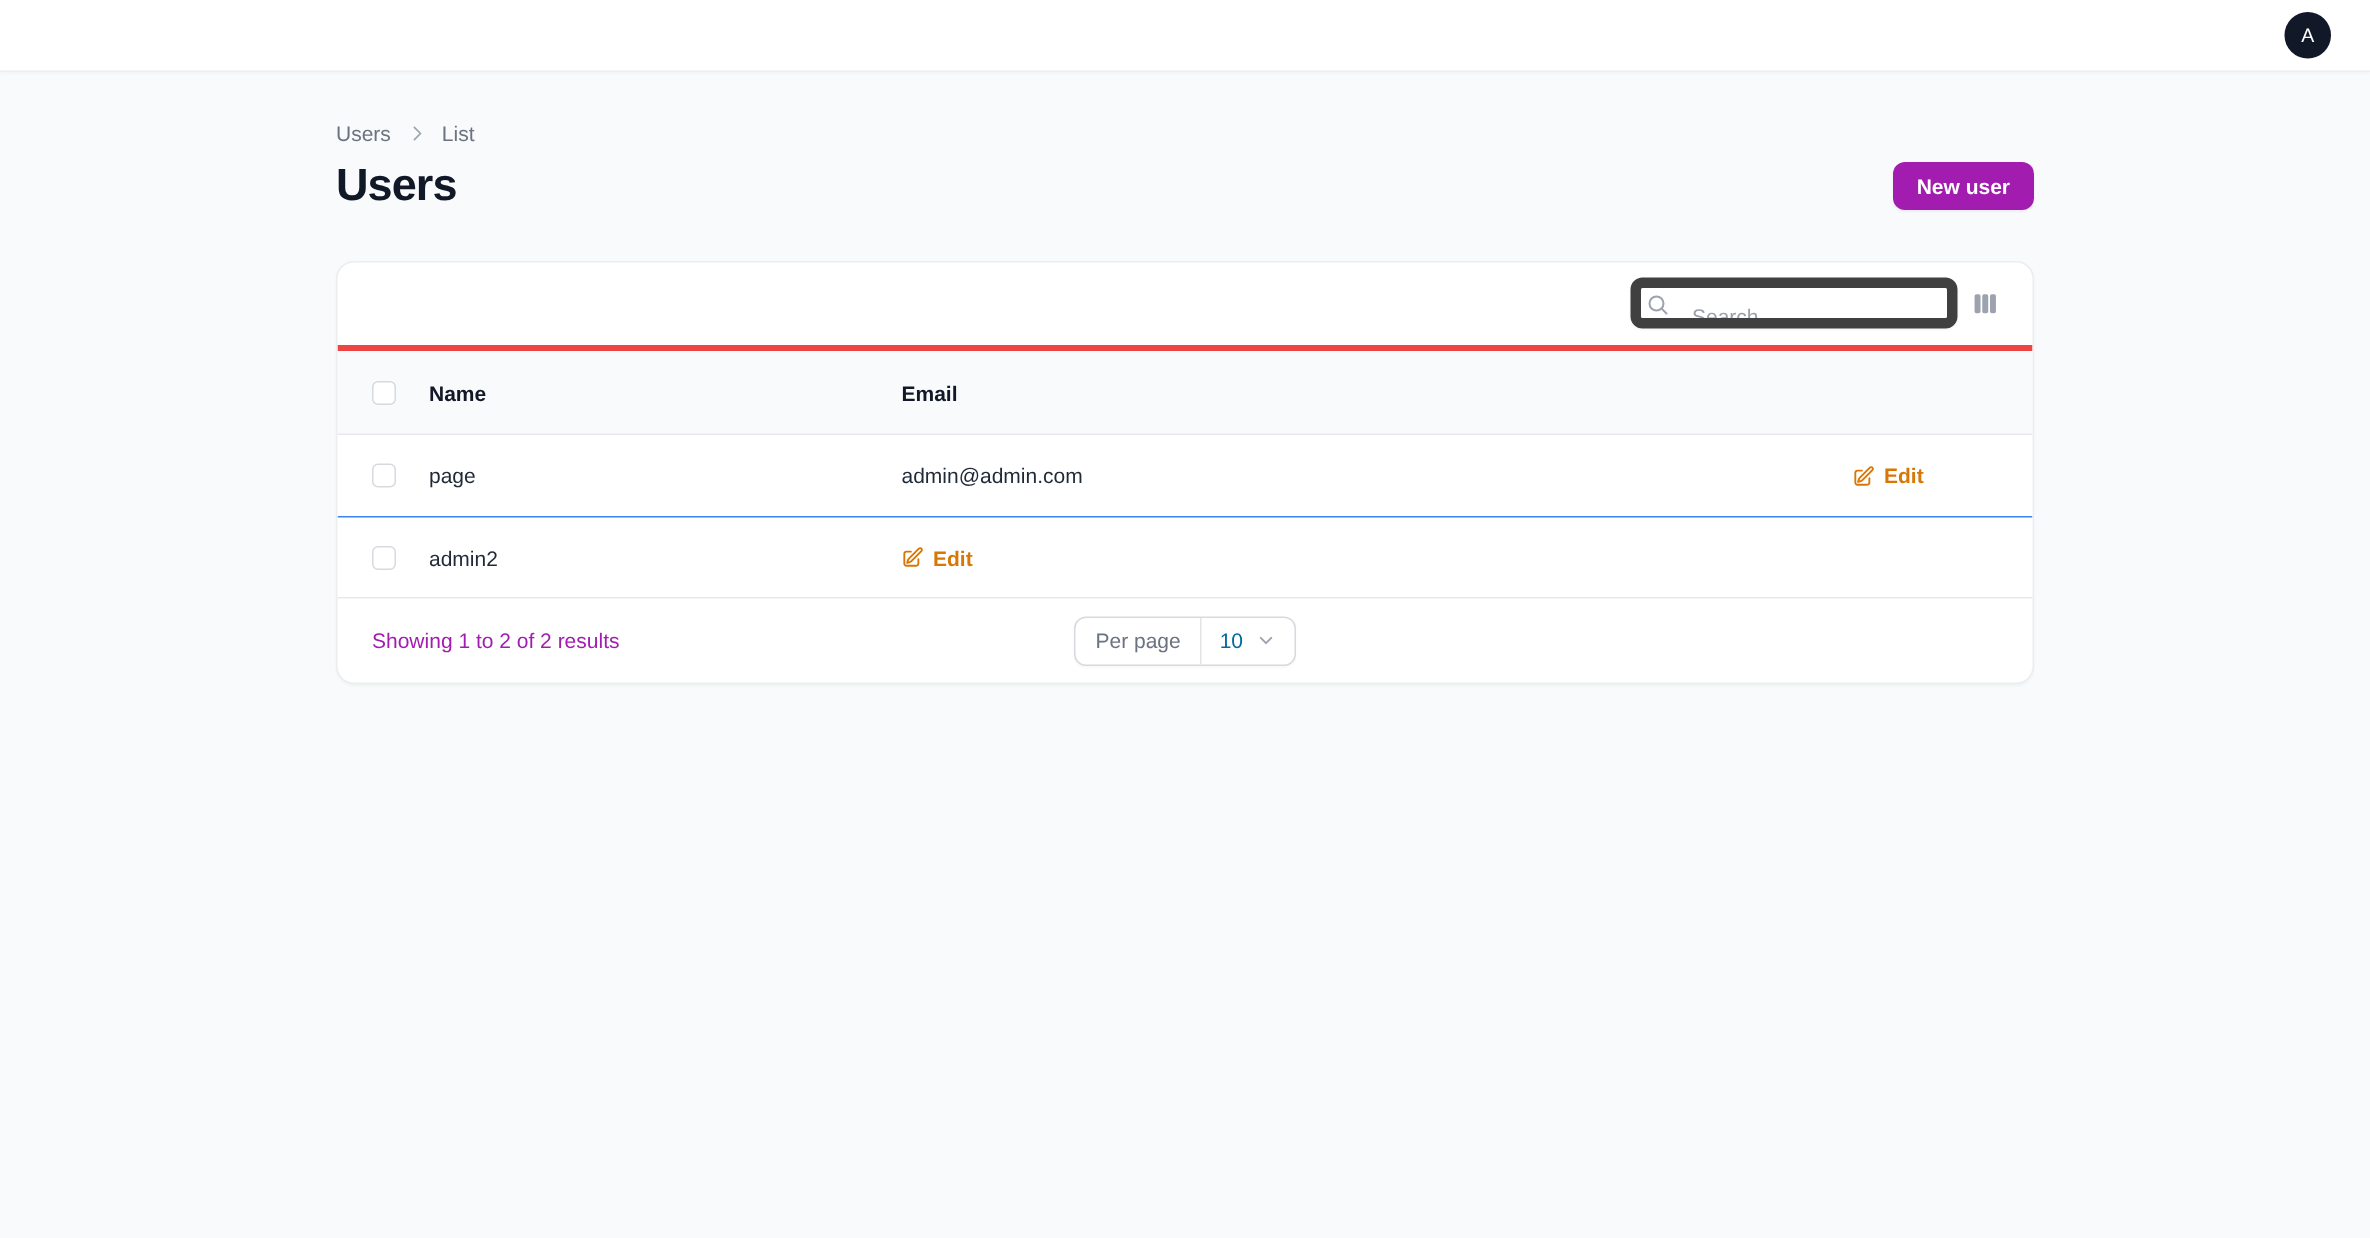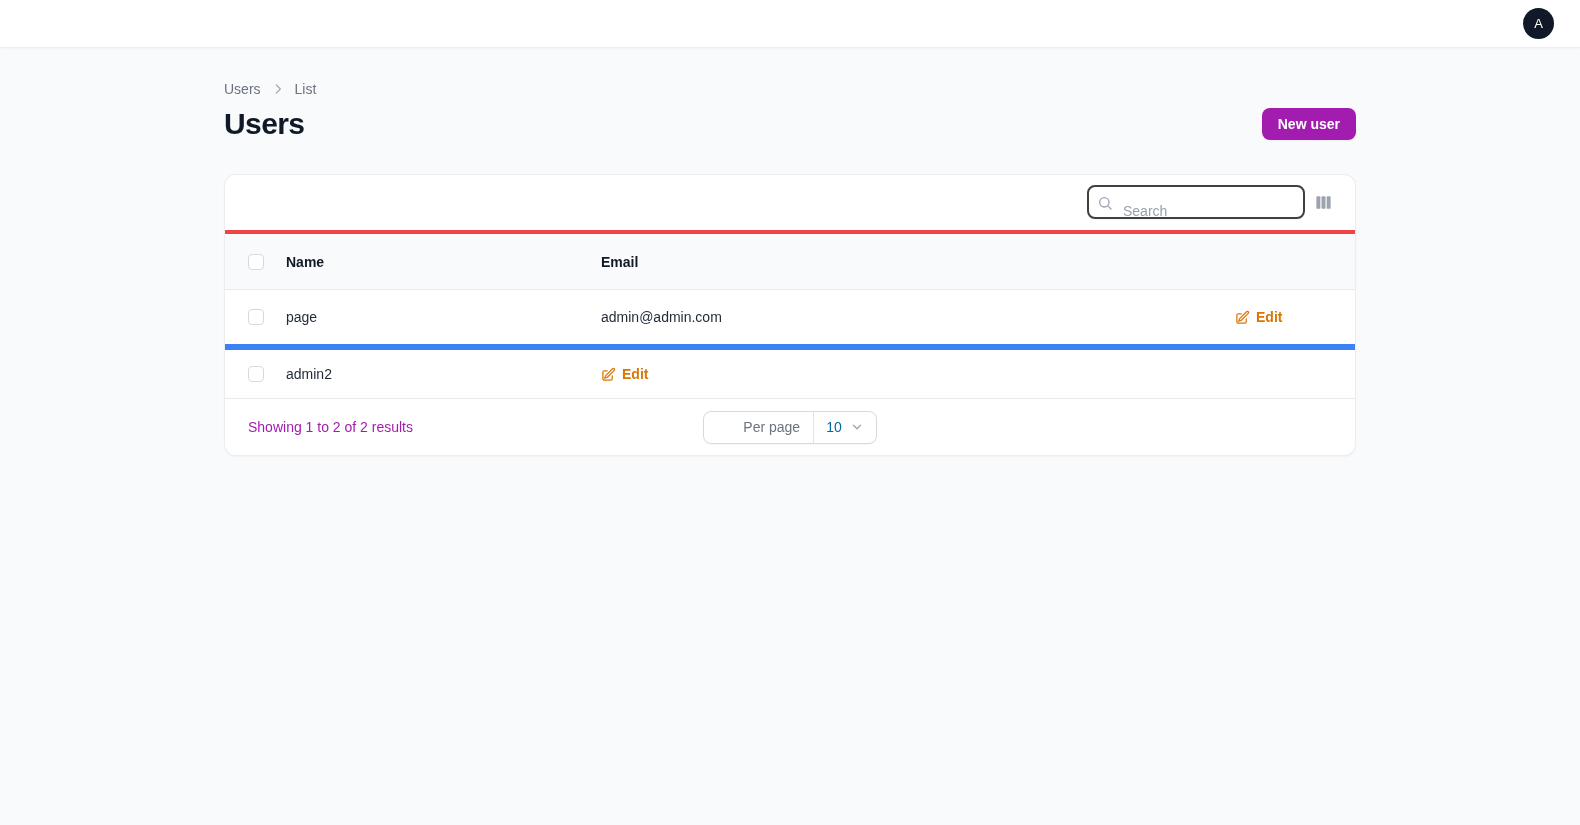--- a/index.html
+++ b/index.html
@@ -80,21 +80,21 @@
     display: flex; align-items: center; justify-content: flex-end;
     padding: 0 14px;
   }
   .search-wrap { position: relative; width: 218px; }
   .search-wrap .search-icon {
     position: absolute; left: 10px; top: 50%; transform: translateY(-50%);
     display: flex; color: #9ca3af;
   }
   .search-input {
     width: 100%; height: 34px;
-    border: 2px solid #404040;
+    border: 7px solid #404040;
     border-radius: 8px;
     padding: 18px 10px 0 34px;
     font-family: inherit;
     font-size: 14px;
     color: #ef4444;
     background: #ffffff;
     box-shadow: 0 1px 2px rgba(0,0,0,0.04);
     outline: none;
   }
   .search-input::placeholder { color: #9aa1ac; }
@@ -119,21 +119,21 @@
     font-weight: 600;
     font-size: 14px;
     color: #111827;
   }
   .tbl-data {
     height: 54px;
     font-size: 14px;
     color: #1f2937;
     background: #ffffff;
   }
-  .tbl-data + .tbl-data { border-top: 6px solid #3b82f6; }
+  .tbl-data + .tbl-data { border-top: 1px solid #3b82f6; }
   .cell-check { padding-left: 23px; display: flex; align-items: center; }
   .checkbox {
     appearance: none;
     width: 16px; height: 16px;
     border: 1px solid #d6d9de;
     border-radius: 4px;
     background: #ffffff;
     cursor: pointer;
     margin: 0;
   }
@@ -164,21 +164,20 @@
   }
   .per-page {
     display: flex; align-items: stretch;
     height: 33px;
     border: 1px solid #d6d9de;
     border-radius: 8px;
     background: #ffffff;
     box-shadow: 0 1px 2px rgba(0,0,0,0.03);
     overflow: hidden;
     cursor: pointer;
-    padding-left: 26px;
   }
   .per-page .label-seg {
     display: flex; align-items: center;
     padding: 0 13px;
     font-size: 14px;
     color: #6b7280;
     border-right: 1px solid #e2e4e8;
   }
   .per-page .value-seg {
     display: flex; align-items: center; gap: 8px;

